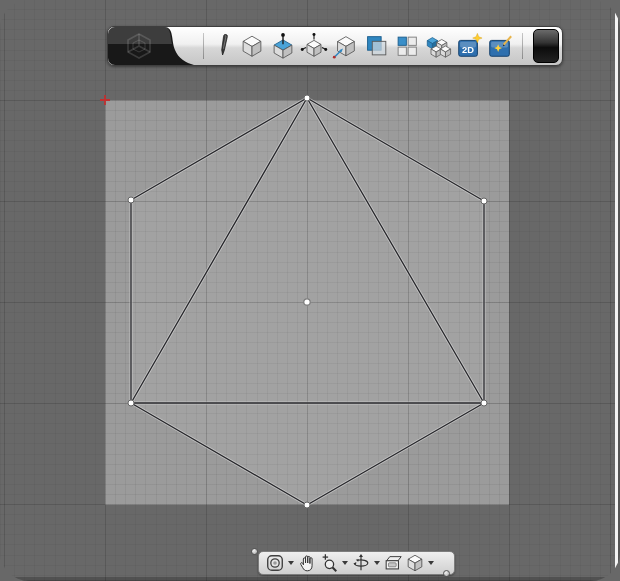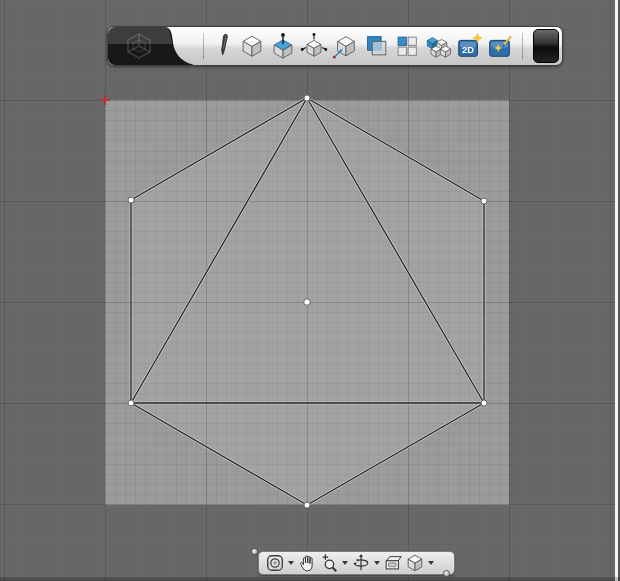--- a/index.html
+++ b/index.html
@@ -3,21 +3,21 @@
 <meta charset="utf-8">
 <style>
   html,body{margin:0;padding:0;background:#686868;}
   #app{position:relative;width:620px;height:581px;overflow:hidden;
        font-family:"Liberation Sans",sans-serif;background-color:#686868;
        background-image:
          repeating-linear-gradient(to right, rgba(0,0,0,0.11) 0 1px, transparent 1px 101px),
          repeating-linear-gradient(to bottom, rgba(0,0,0,0.11) 0 1px, transparent 1px 101px),
          repeating-linear-gradient(to right, rgba(0,0,0,0.04) 0 1px, transparent 1px 10.1px),
          repeating-linear-gradient(to bottom, rgba(0,0,0,0.04) 0 1px, transparent 1px 10.1px);
-       background-position:4px 0,0 -1px,4px 0,0 -1px;}
+       background-position:4px 0,0 -1px,4px 0,0 -1px;border-radius:29px;}
   
   #plane{position:absolute;left:105px;top:100px;width:404px;height:405px;
        background-color:#9b9b9b;
        background-image:
          repeating-linear-gradient(to right, rgba(0,0,0,0.14) 0 1px, transparent 1px 101px),
          repeating-linear-gradient(to bottom, rgba(0,0,0,0.14) 0 1px, transparent 1px 101px),
          repeating-linear-gradient(to right, rgba(0,0,0,0.055) 0 1px, transparent 1px 10.1px),
          repeating-linear-gradient(to bottom, rgba(0,0,0,0.055) 0 1px, transparent 1px 10.1px);}
   #scene-svg{position:absolute;left:0;top:0;width:620px;height:581px;}
   

